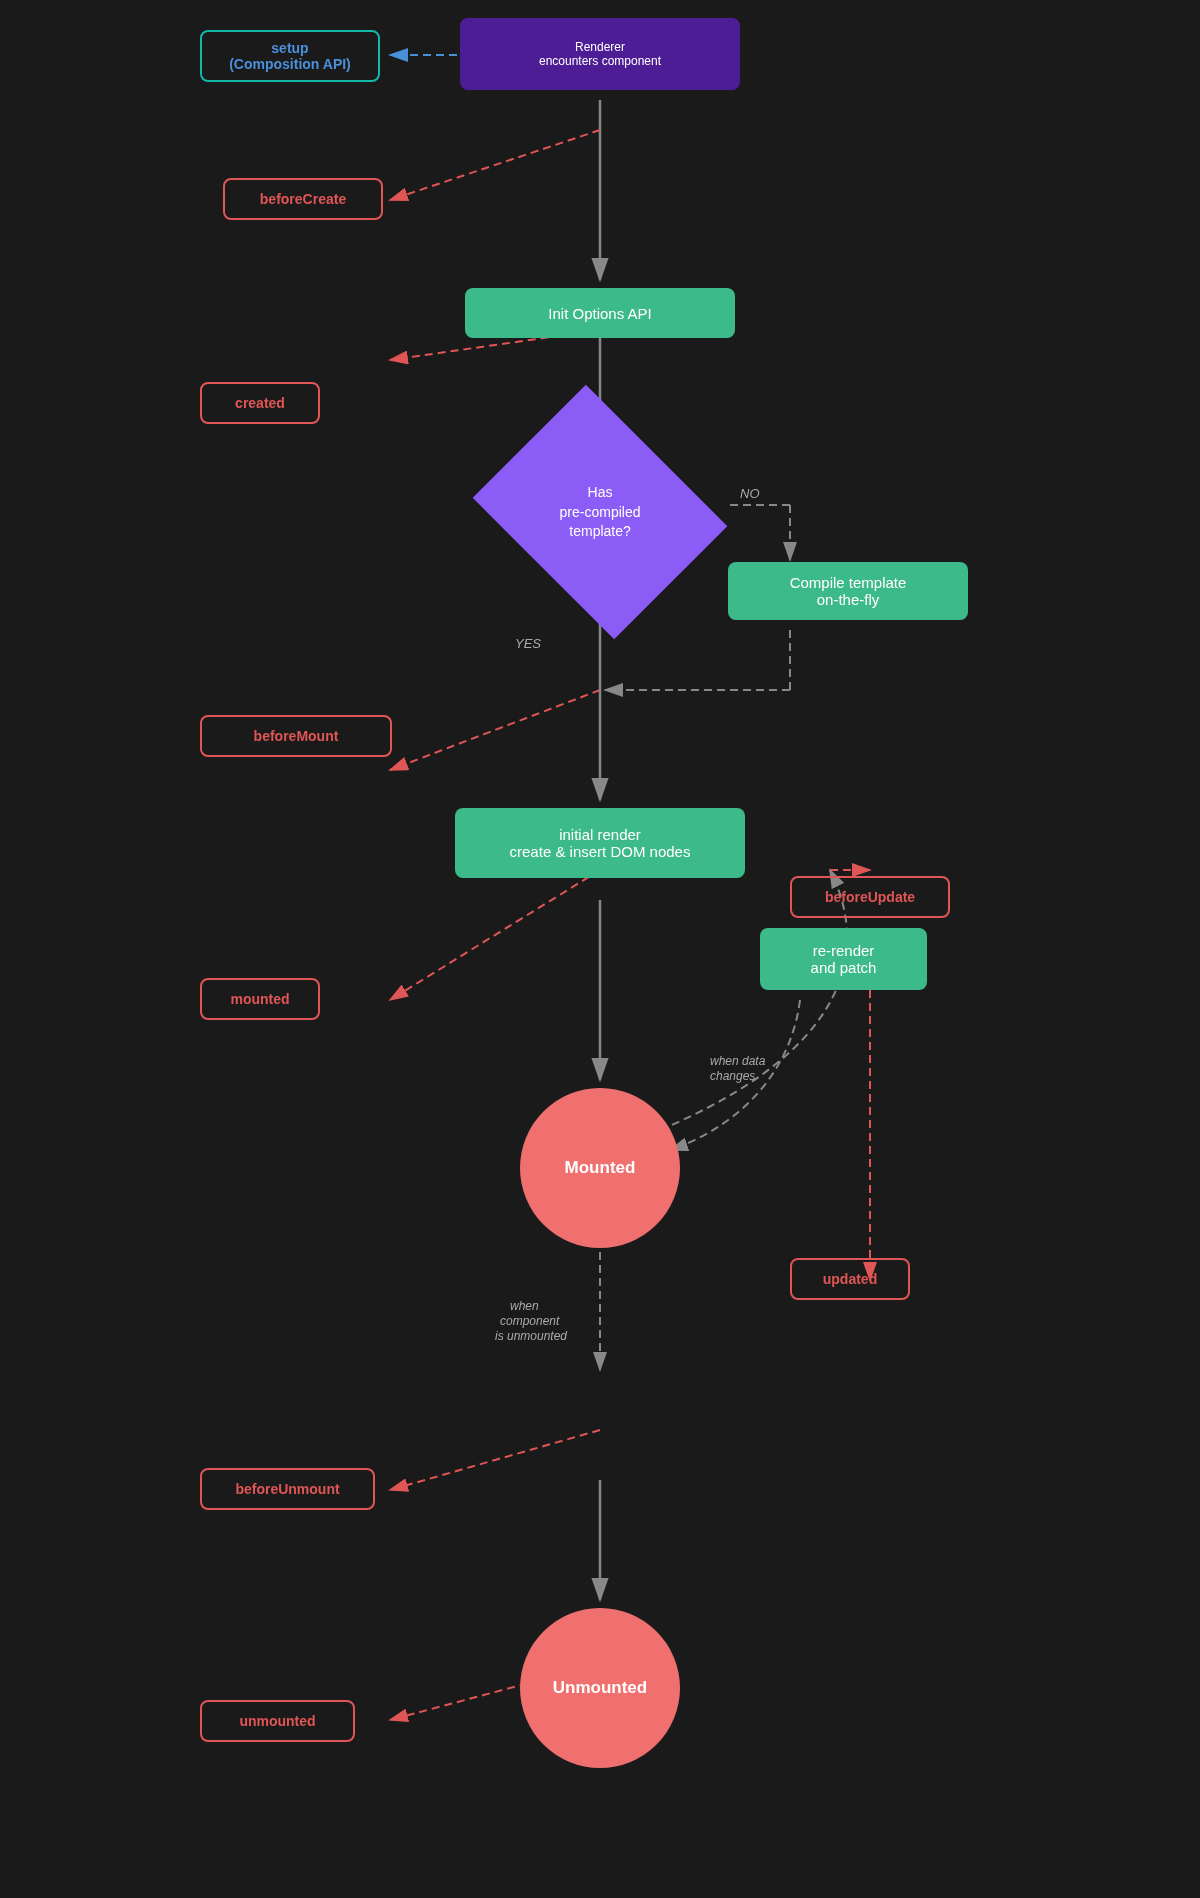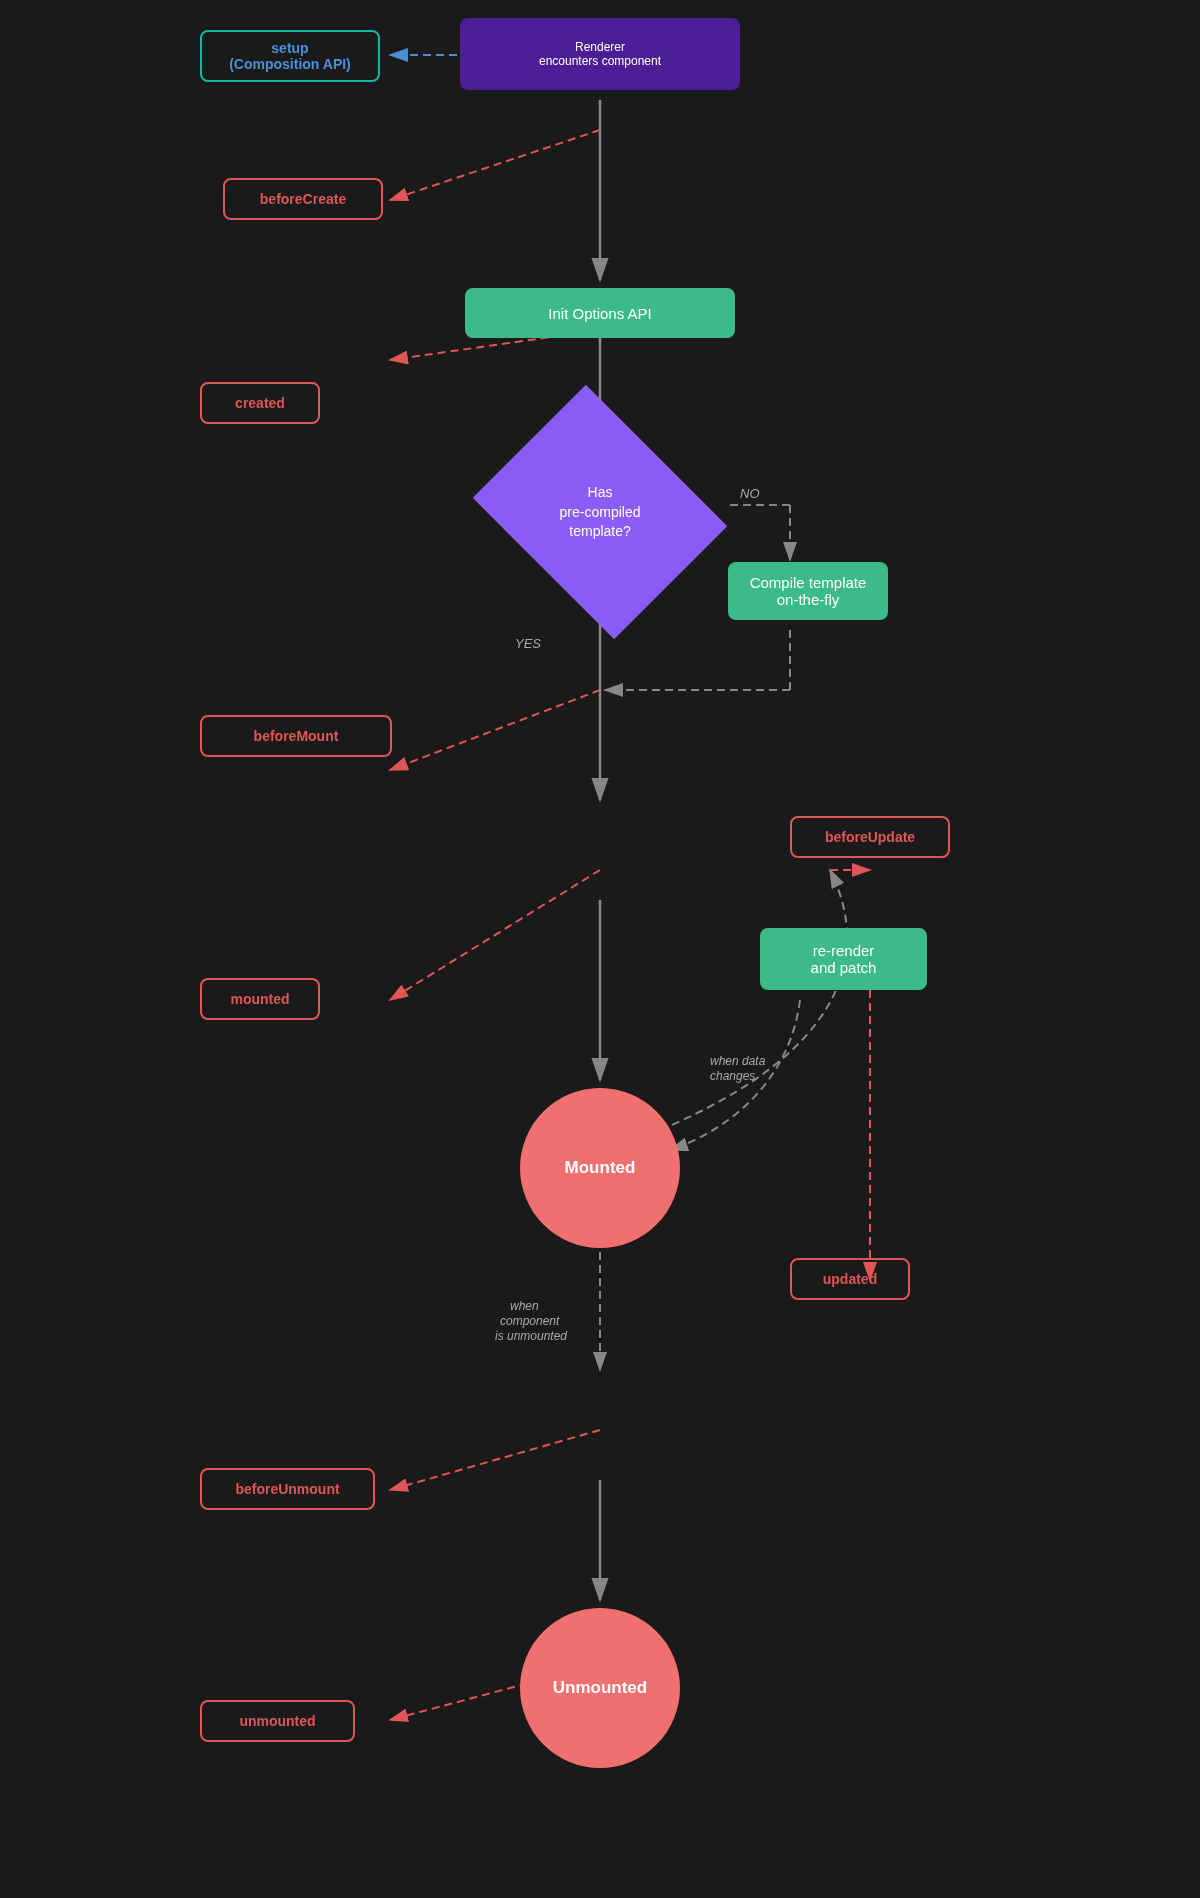--- a/index.html
+++ b/index.html
@@ -183,44 +183,48 @@
   </div>
 
   <div class="node node-diamond" style="left:330px; top:432px; width:200px; height:160px;">
     <div class="node-diamond-inner">
       <span style="white-space:pre-line; font-size:14px;">Has
 pre-compiled
 template?</span>
     </div>
   </div>
 
-  <div class="node node-rect-green" style="left:558px; top:562px; width:160px; min-height:56px;">
+  <div class="node node-rect-green" style="left:558px; top:562px; width:240px; min-height:56px;">
     <span style="white-space:pre-line;">Compile template
 on-the-fly</span>
   </div>
 
   <div class="node node-lifecycle" style="left:30px; top:715px; width:192px; min-height:42px;text-align:center;">
     <span>beforeMount</span>
   </div>
 
+  <div class="node node-rect-green" style="left:285px; top:808px; width:290px; min-height:70px;">
+    <span style="white-space:pre-line;">initial render
+create &amp; insert DOM nodes</span>
+  </div>
 
   <div class="node node-lifecycle" style="left:30px; top:978px; width:120px; min-height:42px;">
     <span>mounted</span>
   </div>
 
   <div class="node node-circle" style="left:350px; top:1088px; width:160px; height:160px;">
     <span>Mounted</span>
   </div>
 
   <div class="node node-rect-green" style="left:590px; top:928px; width:167px; min-height:62px;">
     <span style="white-space:pre-line;">re-render
 and patch</span>
   </div>
 
-  <div class="node node-lifecycle" style="left:620px; top:816px; width:160px; min-height:42px;">
+  <div class="node node-lifecycle" style="left:620px; top:876px; width:160px; min-height:42px;">
     <span>beforeUpdate</span>
   </div>
 
   <div class="node node-lifecycle" style="left:620px; top:1258px; width:120px; min-height:42px;">
     <span>updated</span>
   </div>
 
   <div class="node node-lifecycle" style="left:30px; top:1468px; width:175px; min-height:42px;">
     <span>beforeUnmount</span>
   </div>

